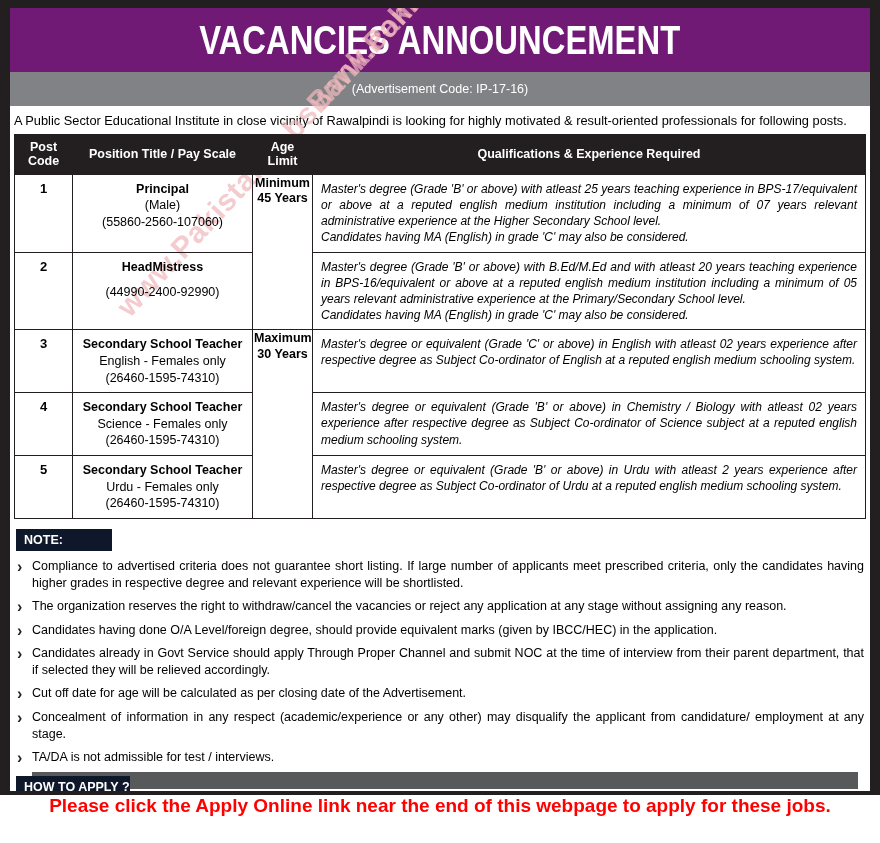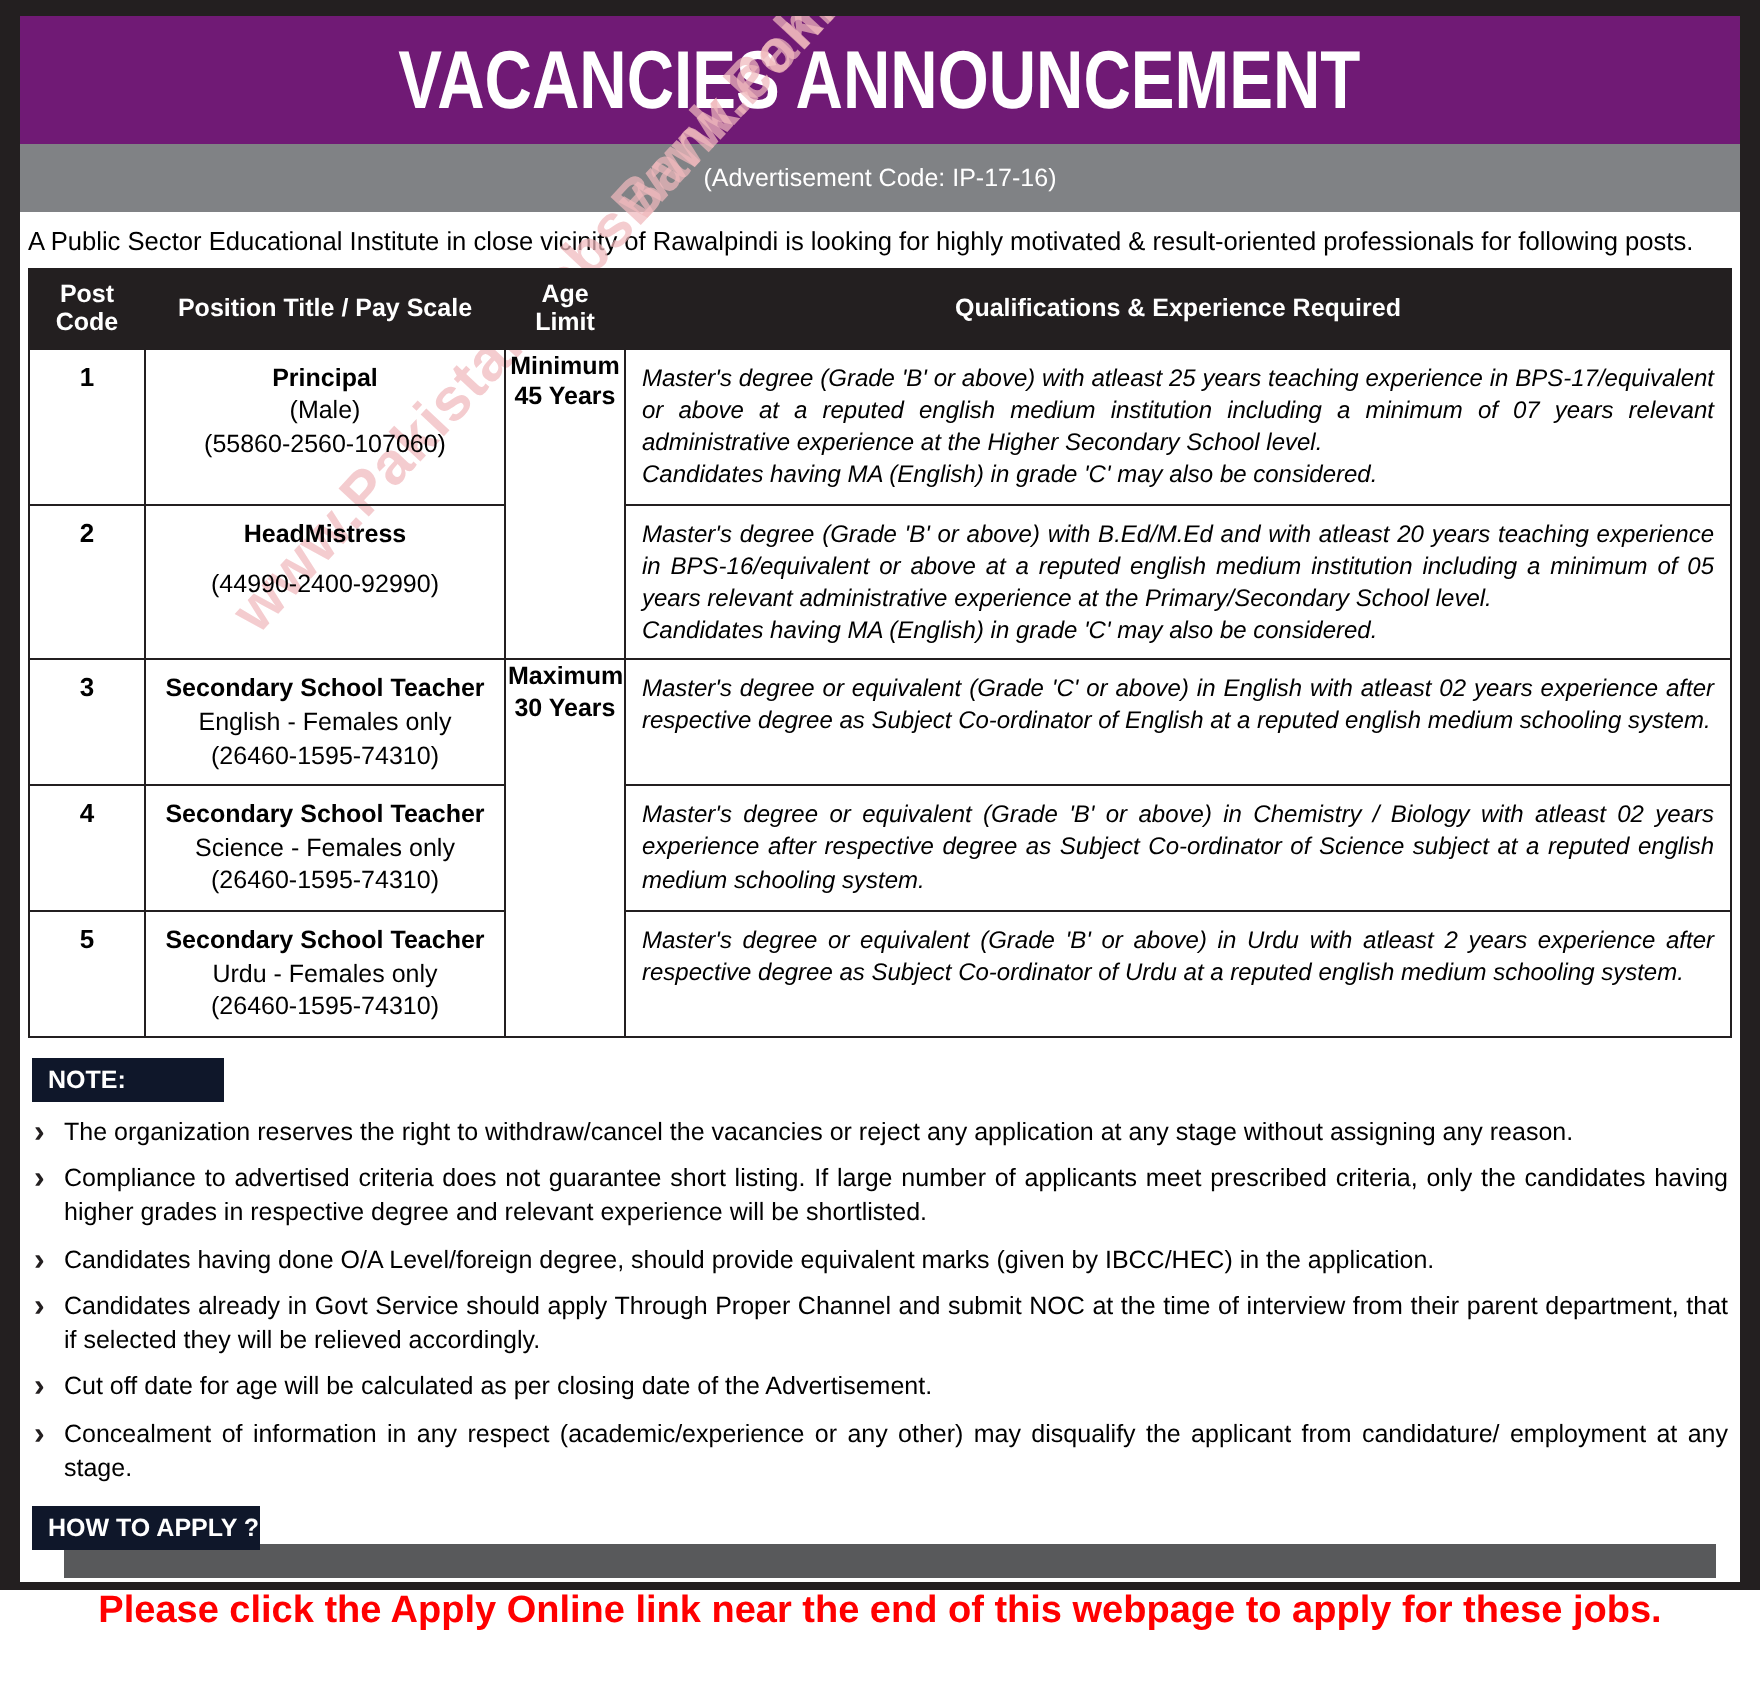--- a/index.html
+++ b/index.html
@@ -326,26 +326,27 @@
                 <p>Master's degree or equivalent (Grade 'B' or above) in Urdu with atleast 2 years experience after respective degree as Subject Co-ordinator of Urdu at a reputed english medium schooling system.</p>
               </td>
             </tr>
           </tbody>
       </table>
     </div>
 
     <div class="notes-block">
       <div class="sect-head">NOTE:</div>
       <ul class="bullets">
+          <li>Compliance to advertised criteria does not guarantee short listing. If large number of applicants meet prescribed criteria, only the candidates having higher grades in respective degree and relevant experience will be shortlisted.</li>
           <li>The organization reserves the right to withdraw/cancel the vacancies or reject any application at any stage without assigning any reason.</li>
-          <li>Compliance to advertised criteria does not guarantee short listing. If large number of applicants meet prescribed criteria, only the candidates having higher grades in respective degree and relevant experience will be shortlisted.</li>
           <li>Candidates having done  O/A Level/foreign degree, should provide equivalent marks (given by IBCC/HEC) in the application.</li>
           <li>Candidates already in Govt Service should apply Through Proper Channel and submit NOC at the time of interview from their parent department, that if selected they will be relieved accordingly.</li>
           <li class="nojust">Cut off date for age will be calculated as per closing date of the Advertisement.</li>
           <li>Concealment of information in any respect (academic/experience or any other) may disqualify the applicant from candidature/ employment at any stage.</li>
+          <li class="nojust">TA/DA is not admissible for test / interviews.</li>
         </ul>
     </div>
 
     <div class="how-block">
       <div class="sect-head">HOW TO APPLY ?</div>
       
       
     </div>
 
     <div class="bottom-bar"></div>

